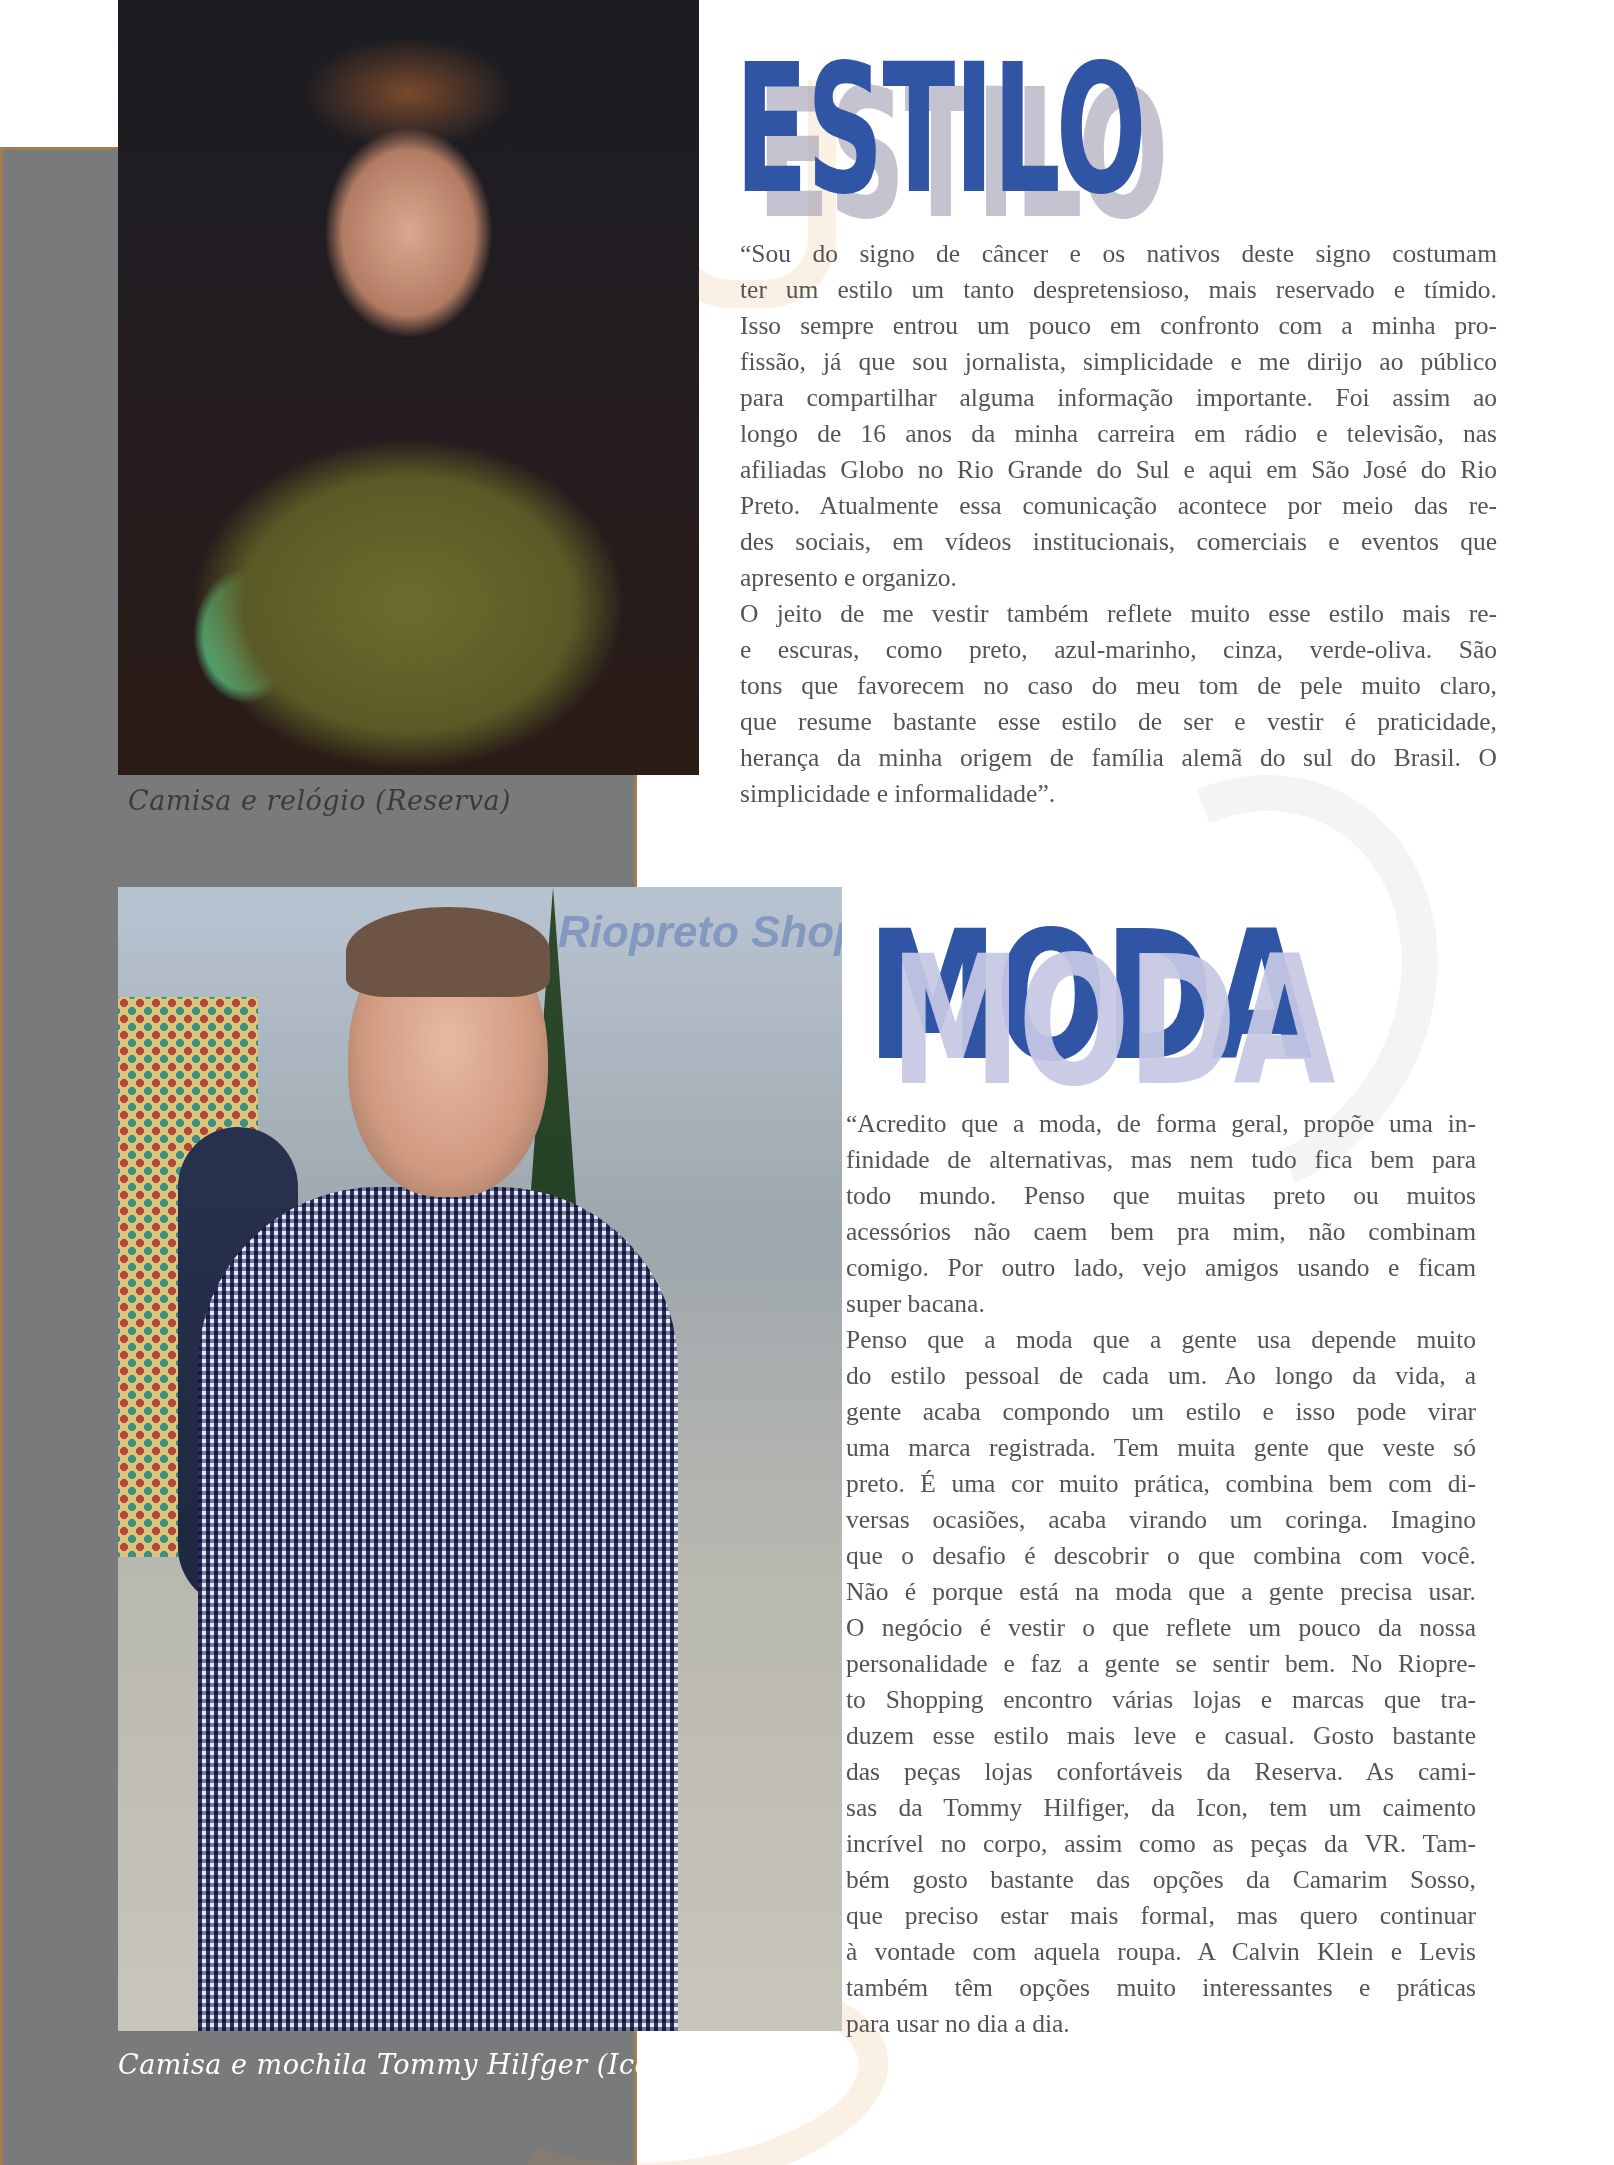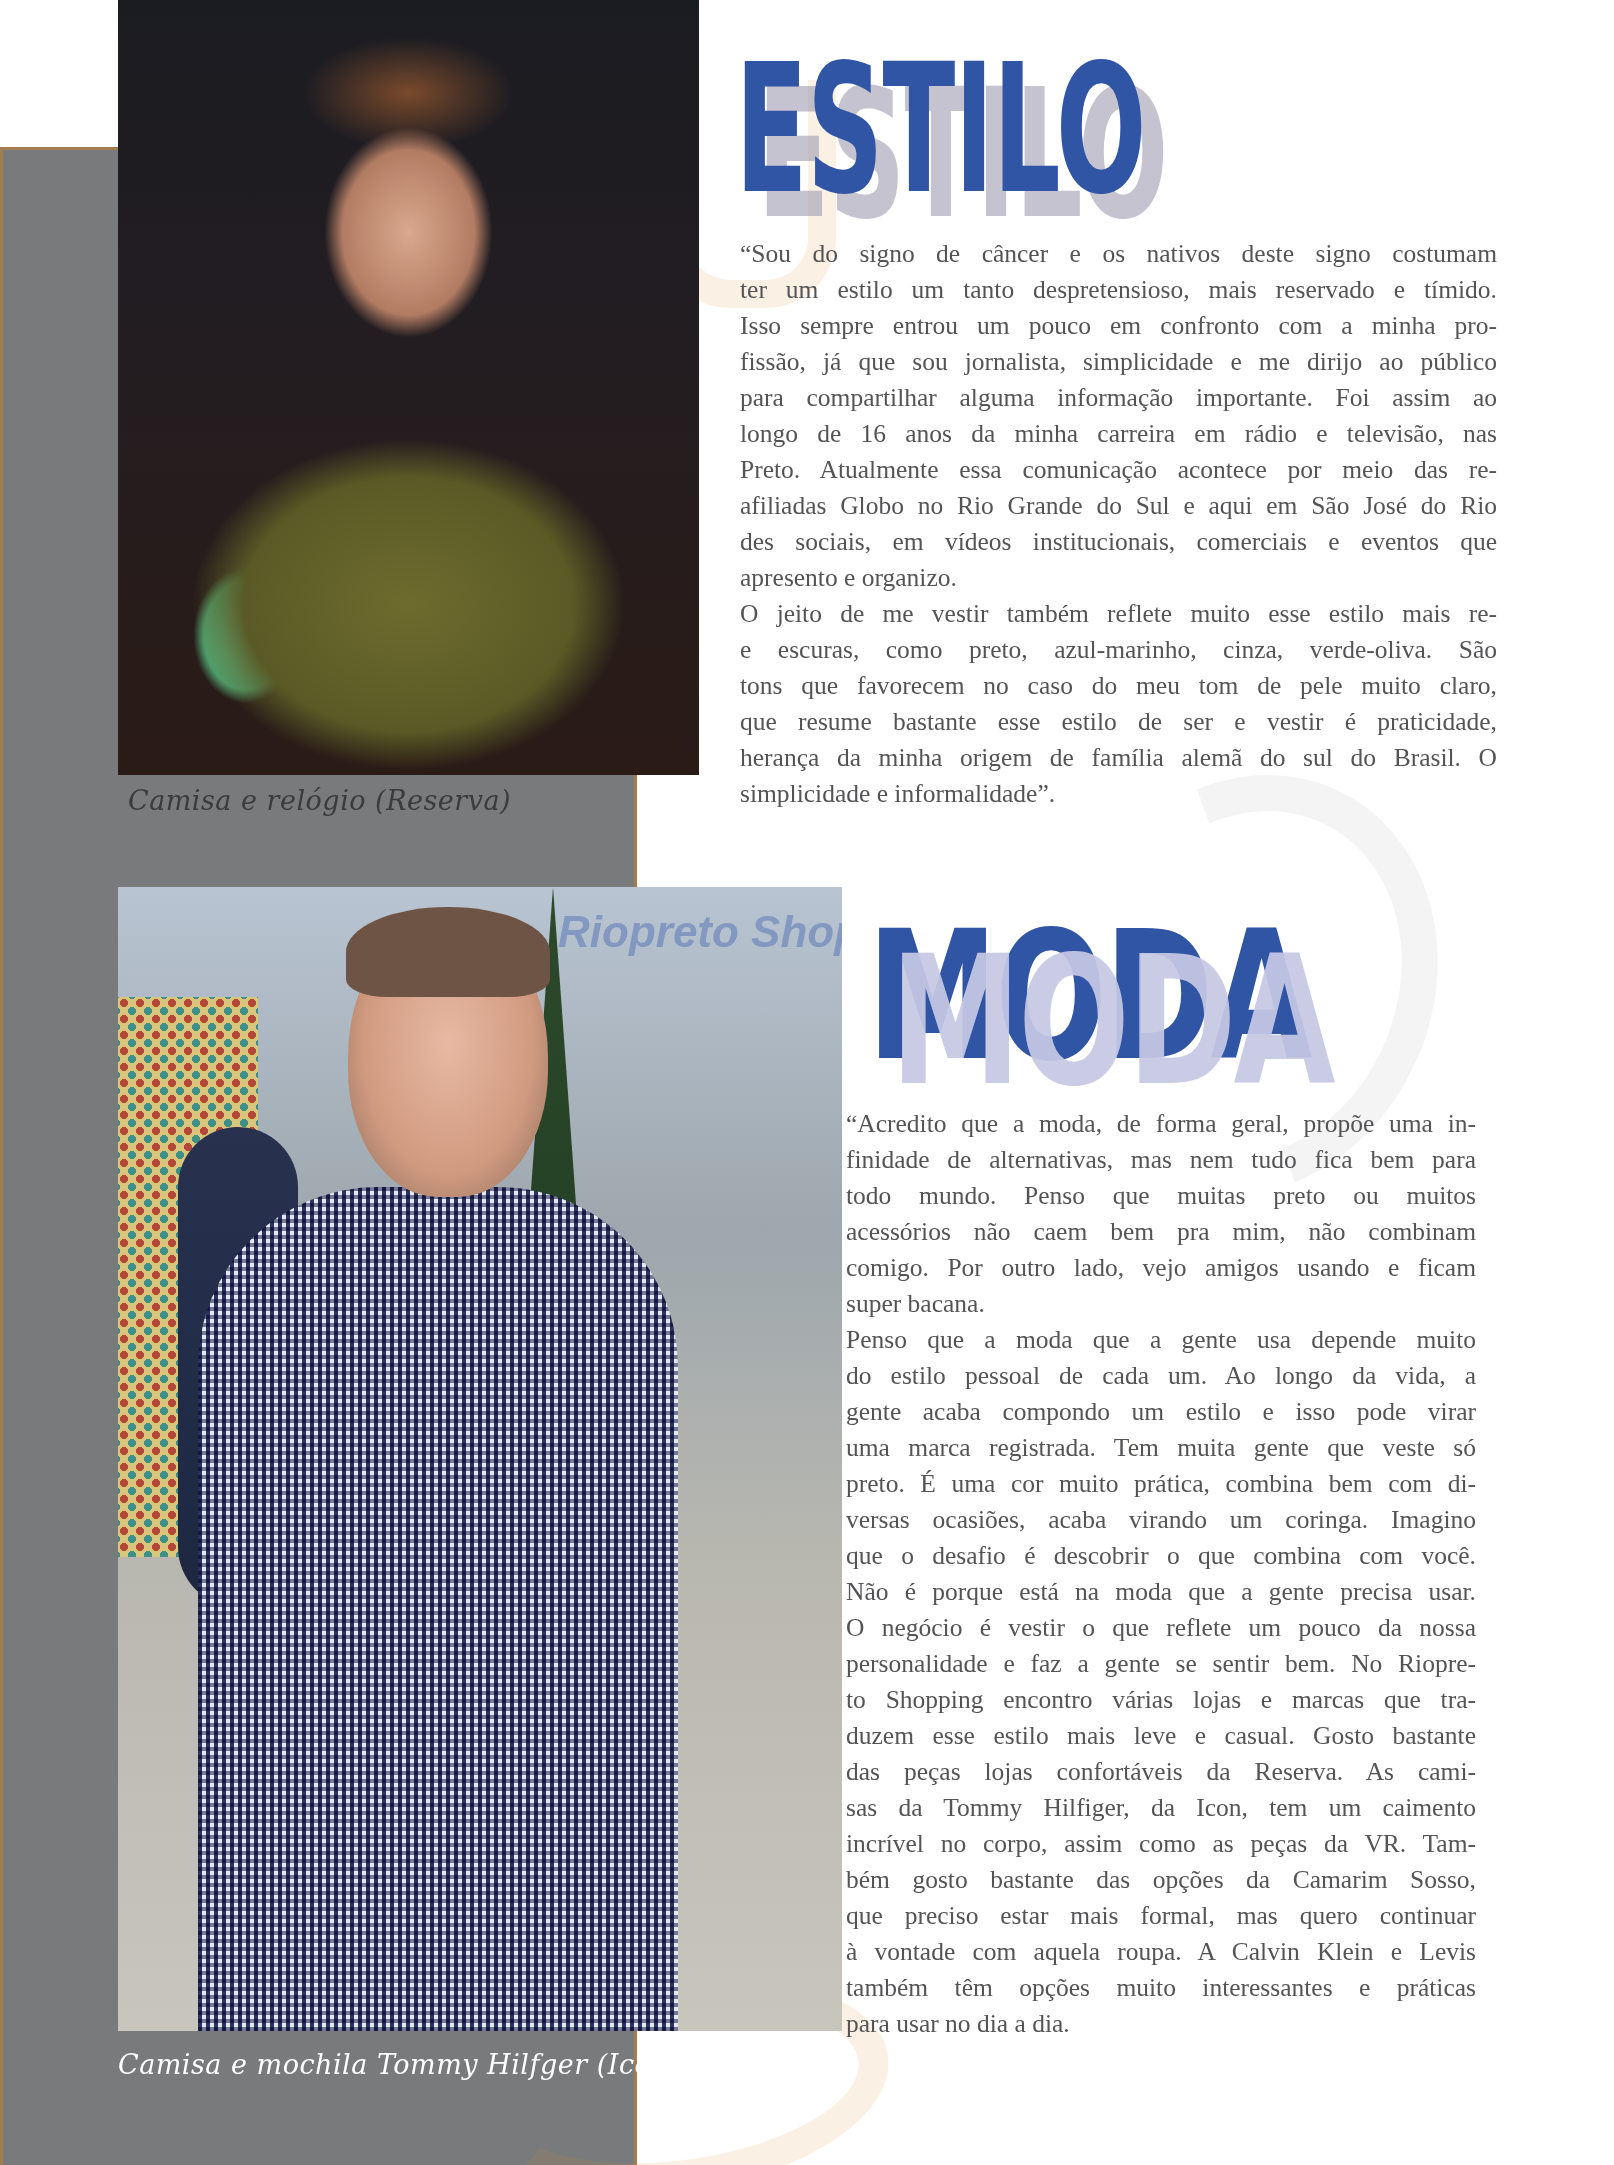--- a/index.html
+++ b/index.html
@@ -154,22 +154,22 @@
 <div class="abs heading h-estilo">ESTILO</div>
 
 <div class="abs body-text body-estilo">
   <p>
     <span class="line">“Sou do signo de câncer e os nativos deste signo costumam</span>
     <span class="line">ter um estilo um tanto despretensioso, mais reservado e tímido.</span>
     <span class="line">Isso sempre entrou um pouco em confronto com a minha pro-</span>
     <span class="line">fissão, já que sou jornalista, simplicidade e me dirijo ao público</span>
     <span class="line">para compartilhar alguma informação importante. Foi assim ao</span>
     <span class="line">longo de 16 anos da minha carreira em rádio e televisão, nas</span>
+    <span class="line">afiliadas Globo no Rio Grande do Sul e aqui em São José do Rio</span>
     <span class="line">Preto. Atualmente essa comunicação acontece por meio das re-</span>
-    <span class="line">afiliadas Globo no Rio Grande do Sul e aqui em São José do Rio</span>
     <span class="line">des sociais, em vídeos institucionais, comerciais e eventos que</span>
     <span class="line last">apresento e organizo.</span>
   </p>
   <p>
     <span class="line">O jeito de me vestir também reflete muito esse estilo mais re-</span>
     <span class="line">e escuras, como preto, azul-marinho, cinza, verde-oliva. São</span>
     <span class="line">tons que favorecem no caso do meu tom de pele muito claro,</span>
     <span class="line">que resume bastante esse estilo de ser e vestir é praticidade,</span>
     <span class="line">herança da minha origem de família alemã do sul do Brasil. O</span>
     <span class="line last">simplicidade e informalidade”.</span>

